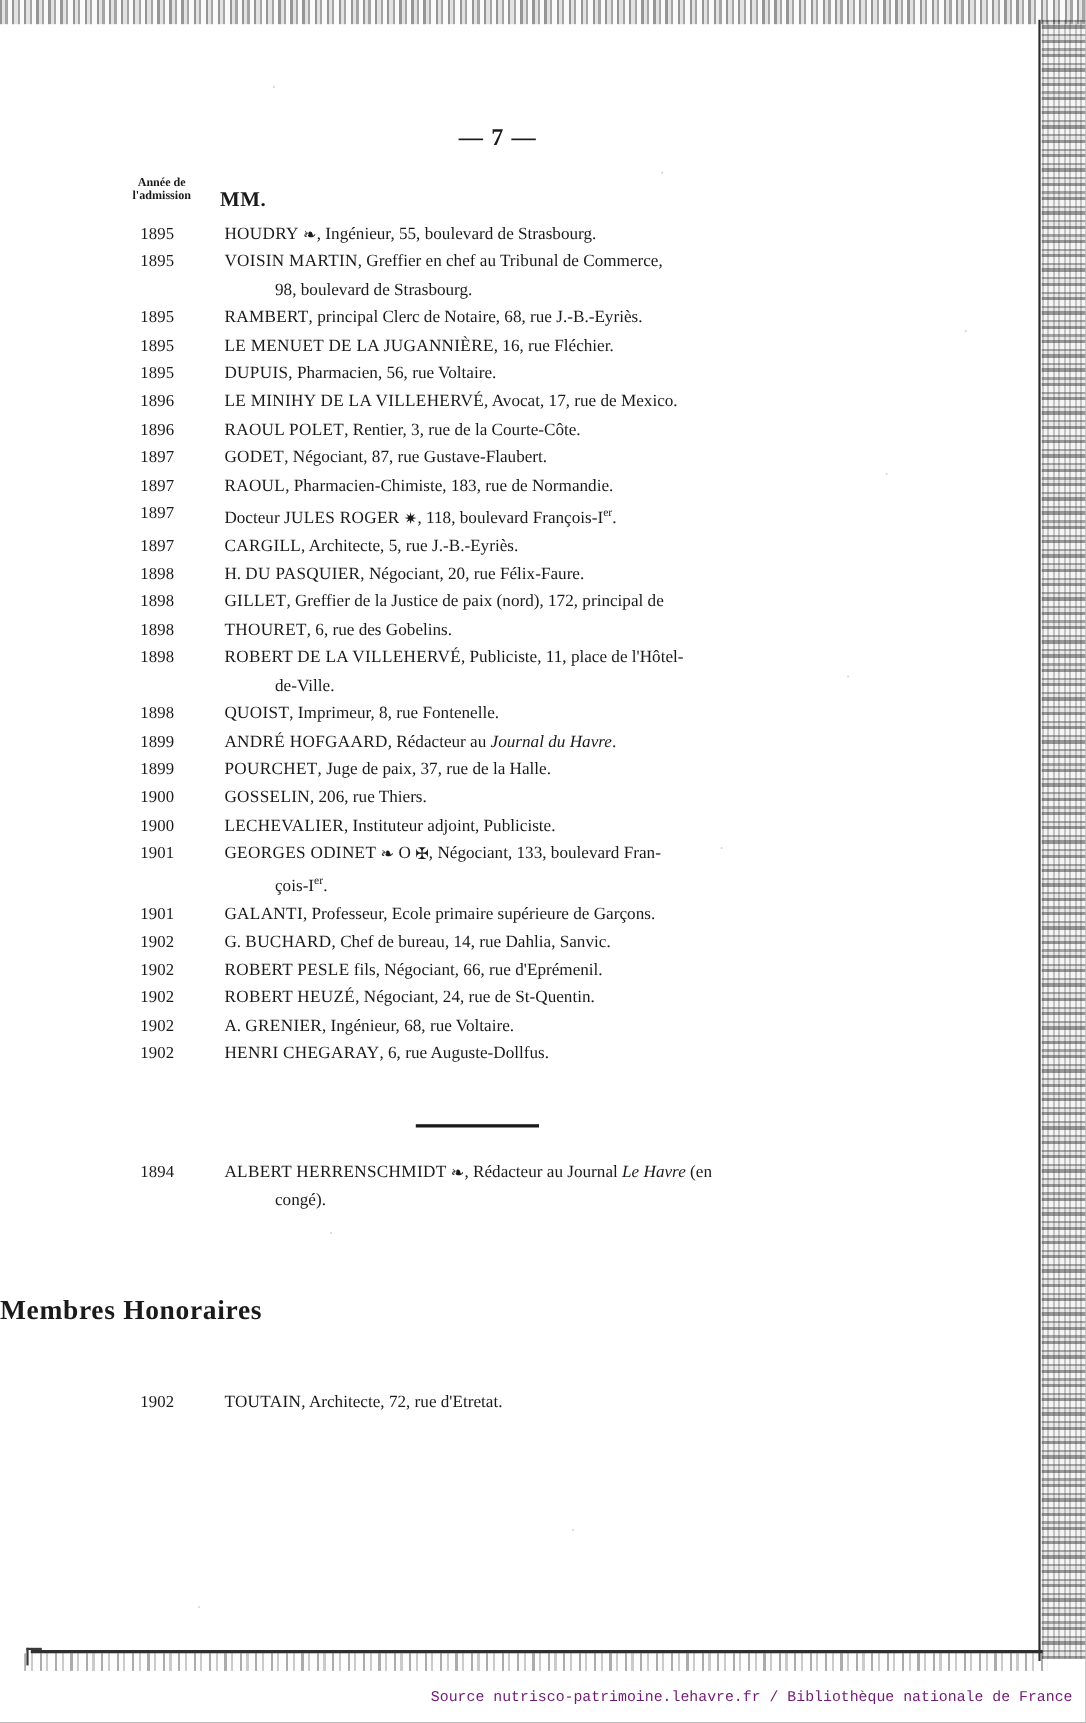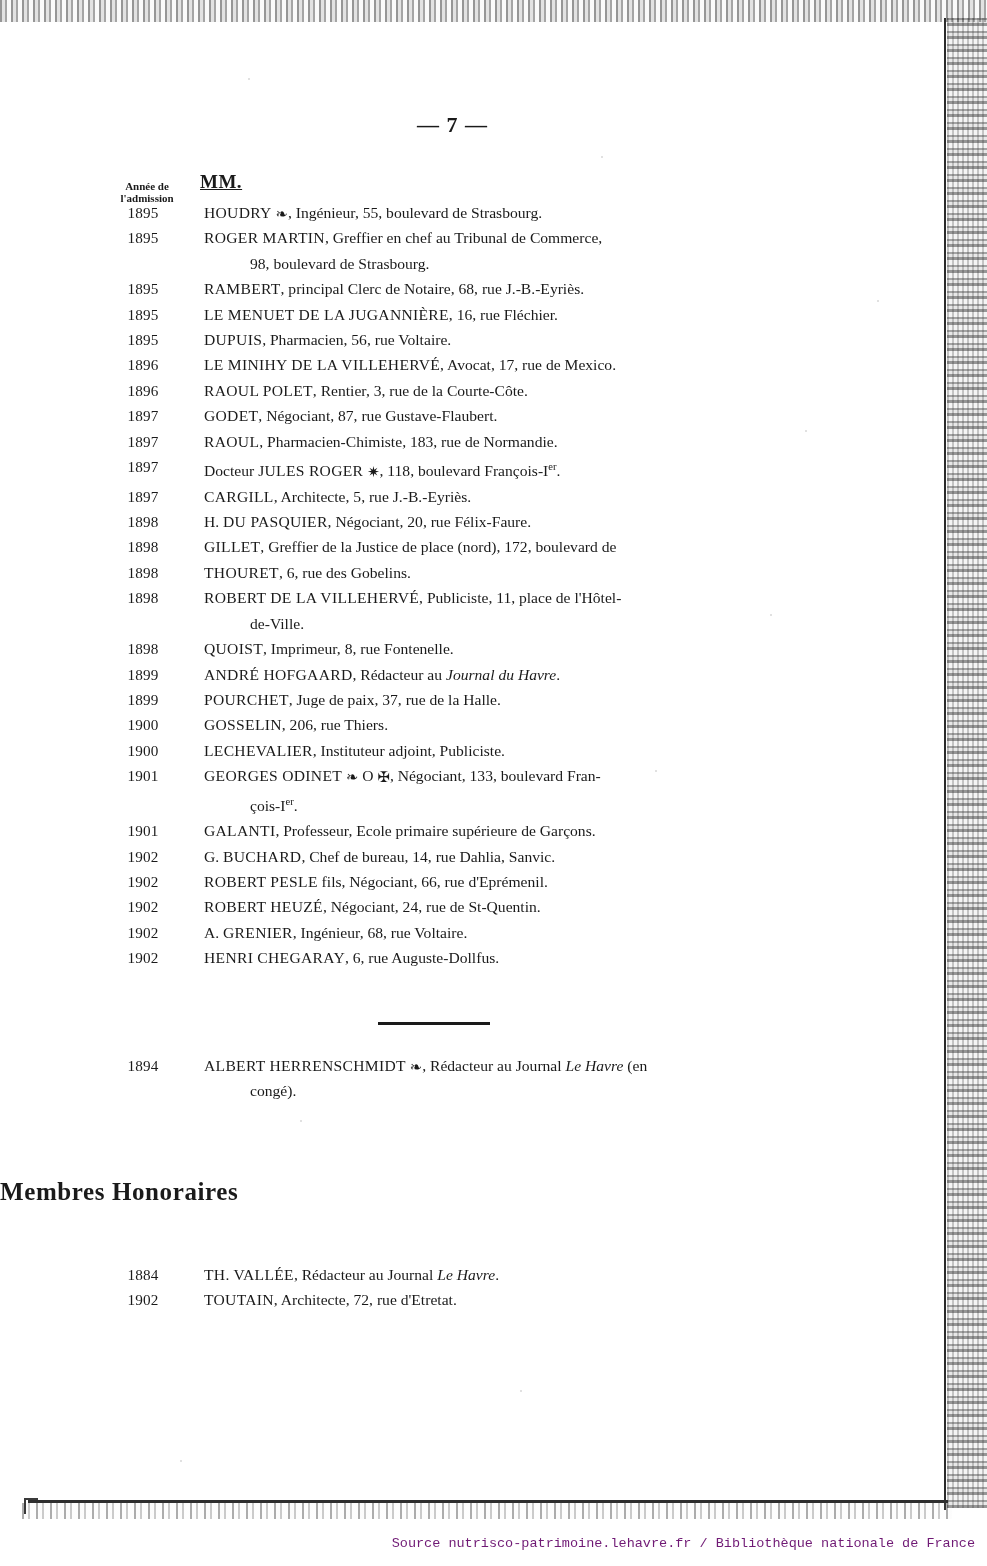--- a/index.html
+++ b/index.html
@@ -99,29 +99,27 @@
 
   .col-head {
     position: absolute;
     top: 160px; left: 104px;
     width: 86px;
     text-align: center;
     font-size: 11px;
     font-weight: bold;
     line-height: 1.12;
     font-family: "Liberation Serif", serif;
-    margin-top: 20px;
   }
   .mm-head {
     position: absolute;
     top: 171px; left: 200px;
     font-size: 19px;
     font-weight: bold;
     letter-spacing: 0.5px;
-    text-decoration: underline;
   }
 
   .list {
     position: absolute;
     top: 200px; left: 104px;
     width: 680px;
   }
   .entry {
     display: flex;
     align-items: flex-start;
@@ -233,21 +231,21 @@
   </div>
   <div class="mm-head">MM.</div>
 
   <div class="list" id="member-list">
       <div class="entry">
         <span class="year">1895</span>
         <span class="body"><span class="sc">HOUDRY</span> <span class="deco">❧</span><span>, Ingénieur, 55, boulevard de Strasbourg.</span></span>
       </div>
       <div class="entry">
         <span class="year">1895</span>
-        <span class="body"><span class="sc">ROGER MARTIN</span><span>, Greffier en chef au Tribunal de Commerce,</span><span class="cont">98, boulevard de Strasbourg.</span></span>
+        <span class="body"><span class="sc">VOISIN MARTIN</span><span>, Greffier en chef au Tribunal de Commerce,</span><span class="cont">98, boulevard de Strasbourg.</span></span>
       </div>
       <div class="entry">
         <span class="year">1895</span>
         <span class="body"><span class="sc">RAMBERT</span><span>, principal Clerc de Notaire, 68, rue J.-B.-Eyriès.</span></span>
       </div>
       <div class="entry">
         <span class="year">1895</span>
         <span class="body"><span class="sc">LE MENUET DE LA JUGANNIÈRE</span><span>, 16, rue Fléchier.</span></span>
       </div>
       <div class="entry">
@@ -277,21 +275,21 @@
       <div class="entry">
         <span class="year">1897</span>
         <span class="body"><span class="sc">CARGILL</span><span>, Architecte, 5, rue J.-B.-Eyriès.</span></span>
       </div>
       <div class="entry">
         <span class="year">1898</span>
         <span class="body"><span>H. </span><span class="sc">DU PASQUIER</span><span>, Négociant, 20, rue Félix-Faure.</span></span>
       </div>
       <div class="entry">
         <span class="year">1898</span>
-        <span class="body"><span class="sc">GILLET</span><span>, Greffier de la Justice de place (nord), 172, boulevard de</span></span>
+        <span class="body"><span class="sc">GILLET</span><span>, Greffier de la Justice de paix (nord), 172, principal de</span></span>
       </div>
       <div class="entry">
         <span class="year">1898</span>
         <span class="body"><span class="sc">THOURET</span><span>, 6, rue des Gobelins.</span></span>
       </div>
       <div class="entry">
         <span class="year">1898</span>
         <span class="body"><span class="sc">ROBERT DE LA VILLEHERVÉ</span><span>, Publiciste, 11, place de l'Hôtel-</span><span class="cont">de-Ville.</span></span>
       </div>
       <div class="entry">
@@ -349,24 +347,20 @@
   <div class="solo-entry" id="solo-entry">
       <div class="entry">
         <span class="year">1894</span>
         <span class="body"><span class="sc">ALBERT HERRENSCHMIDT</span> <span class="deco">❧</span><span>, Rédacteur au Journal </span><span class="it">Le Havre</span><span> (en</span><span class="cont">congé).</span></span>
       </div>
     </div>
 
   <div class="section-title">Membres Honoraires</div>
   <div class="hon-list" id="honorary-list">
       <div class="entry">
-        <span class="year">1884</span>
-        <span class="body"><span class="sc">TH. VALLÉE</span><span>, Rédacteur au Journal </span><span class="it">Le Havre</span><span>.</span></span>
-      </div>
-      <div class="entry">
         <span class="year">1902</span>
         <span class="body"><span class="sc">TOUTAIN</span><span>, Architecte, 72, rue d'Etretat.</span></span>
       </div>
     </div>
 
   <div class="source-footer">Source nutrisco-patrimoine.lehavre.fr / Bibliothèque nationale de France</div>
 
 </div>
 
 </body></html>

